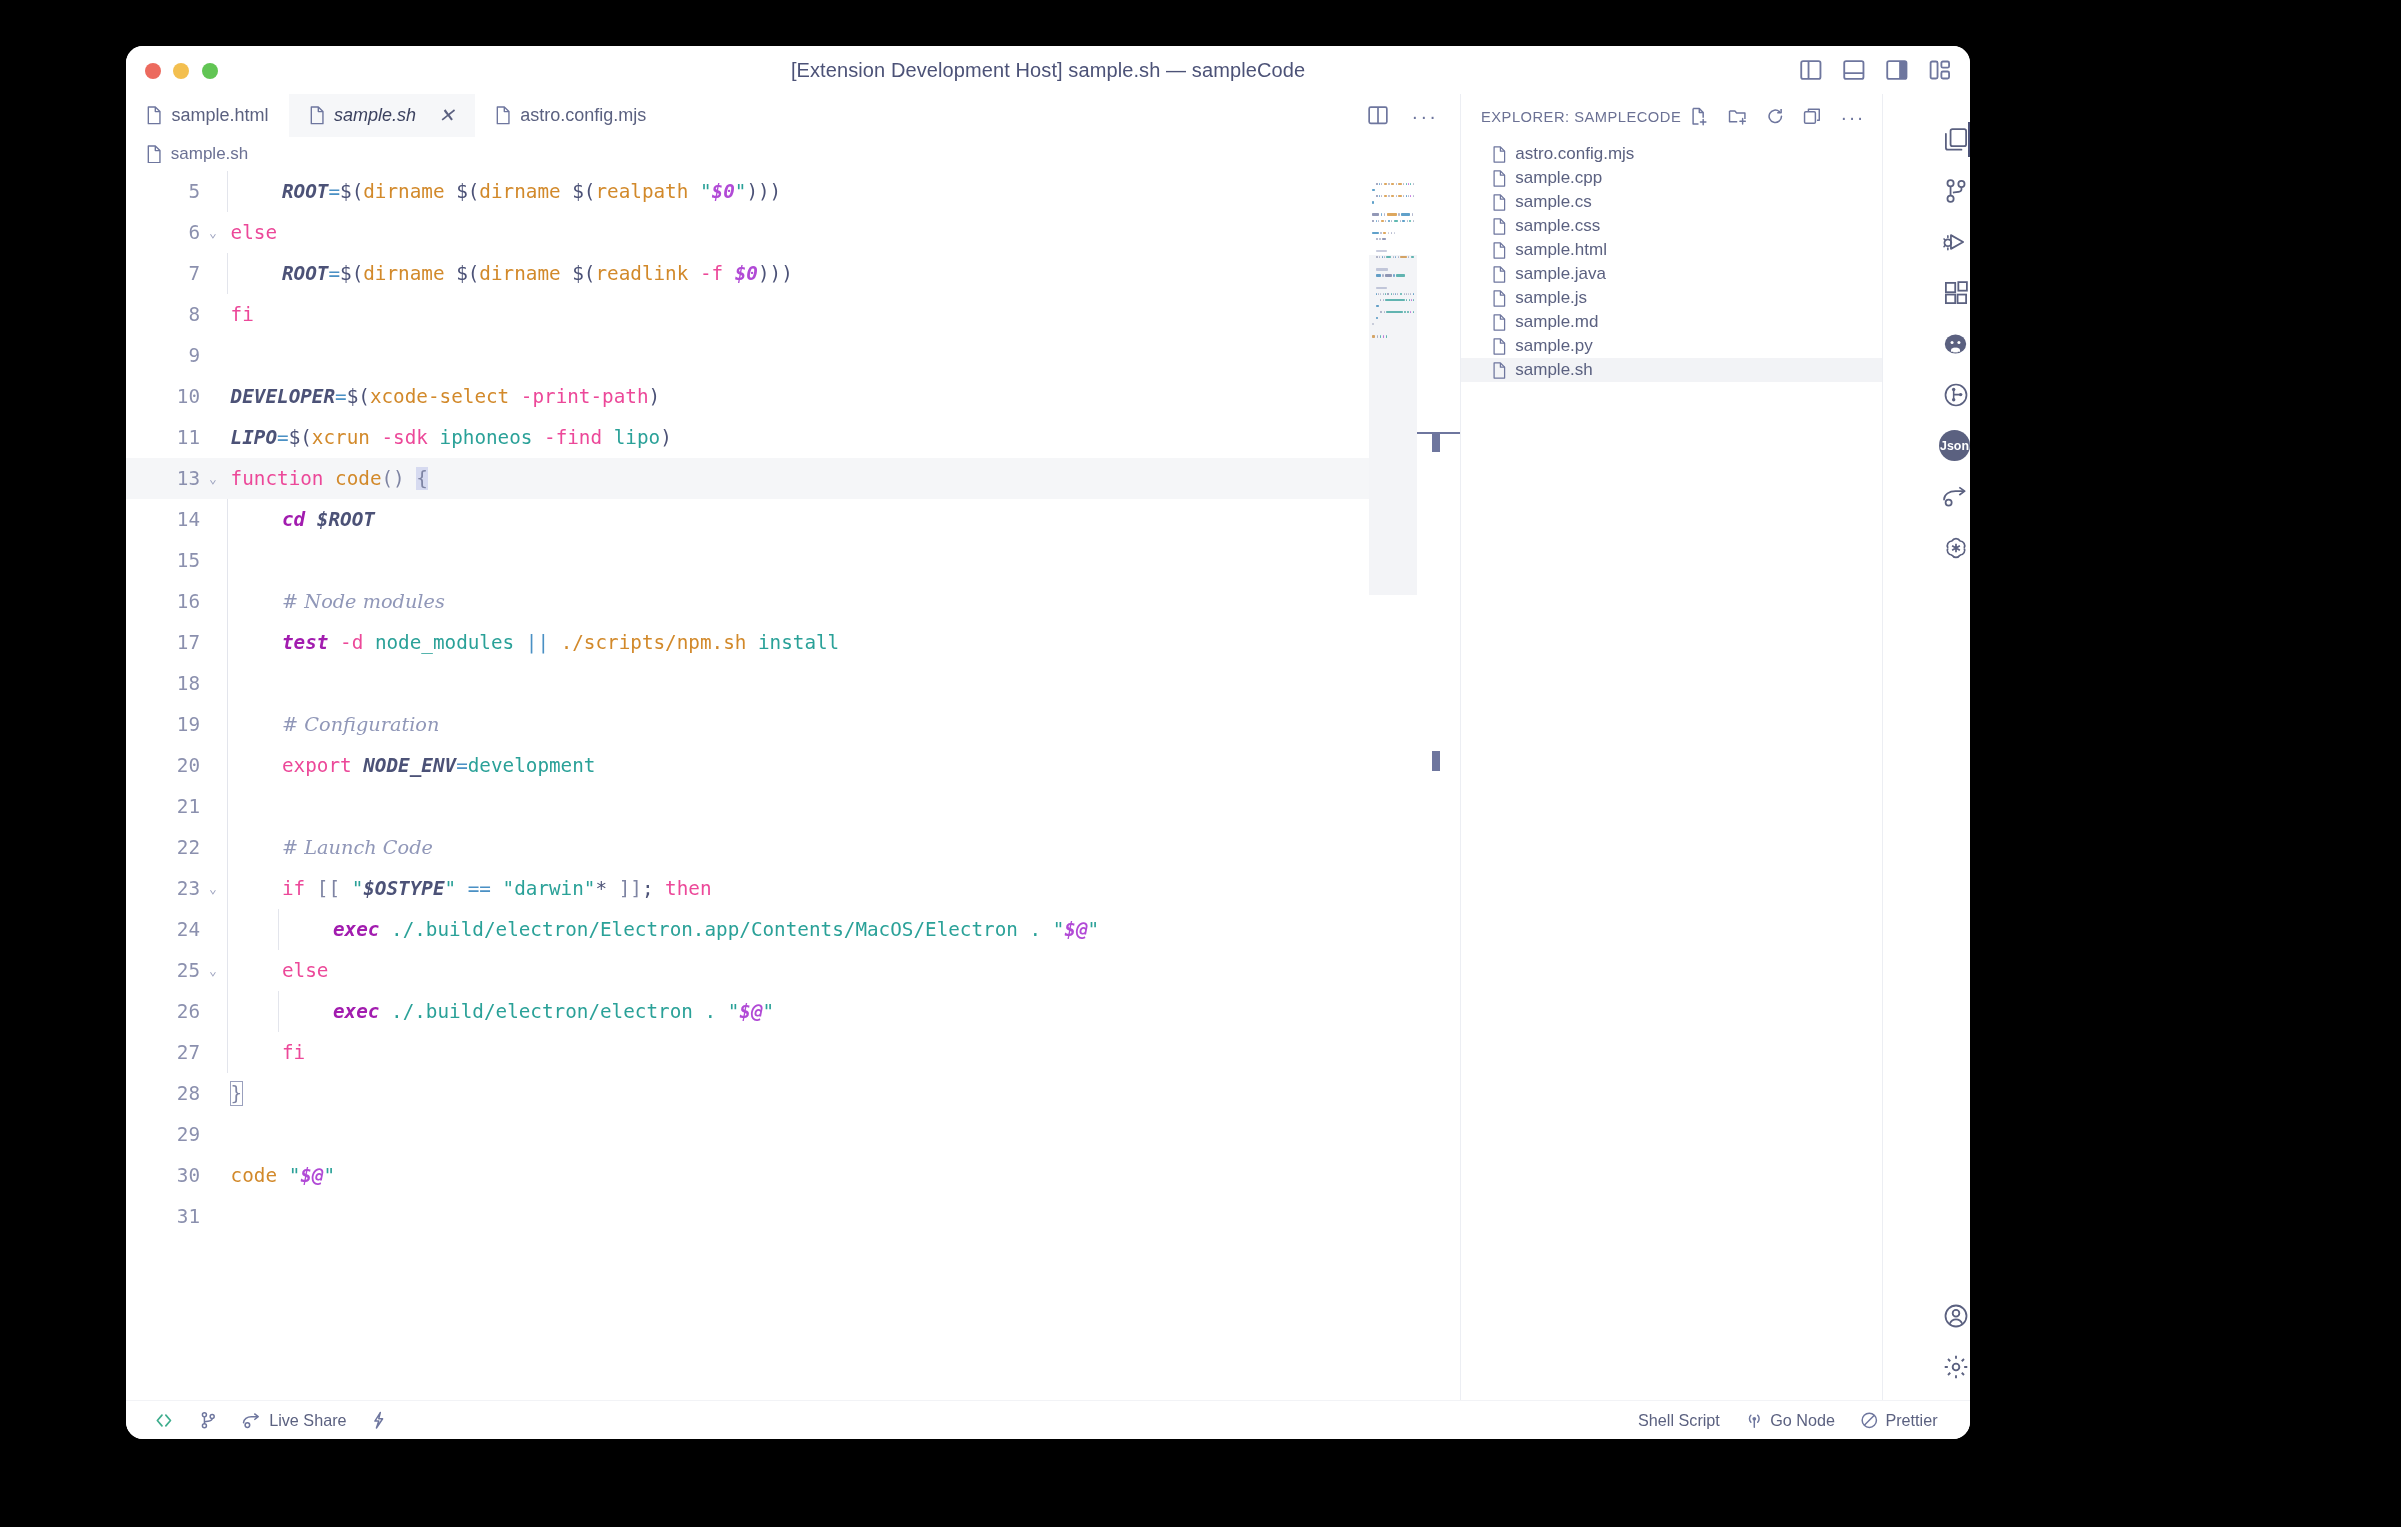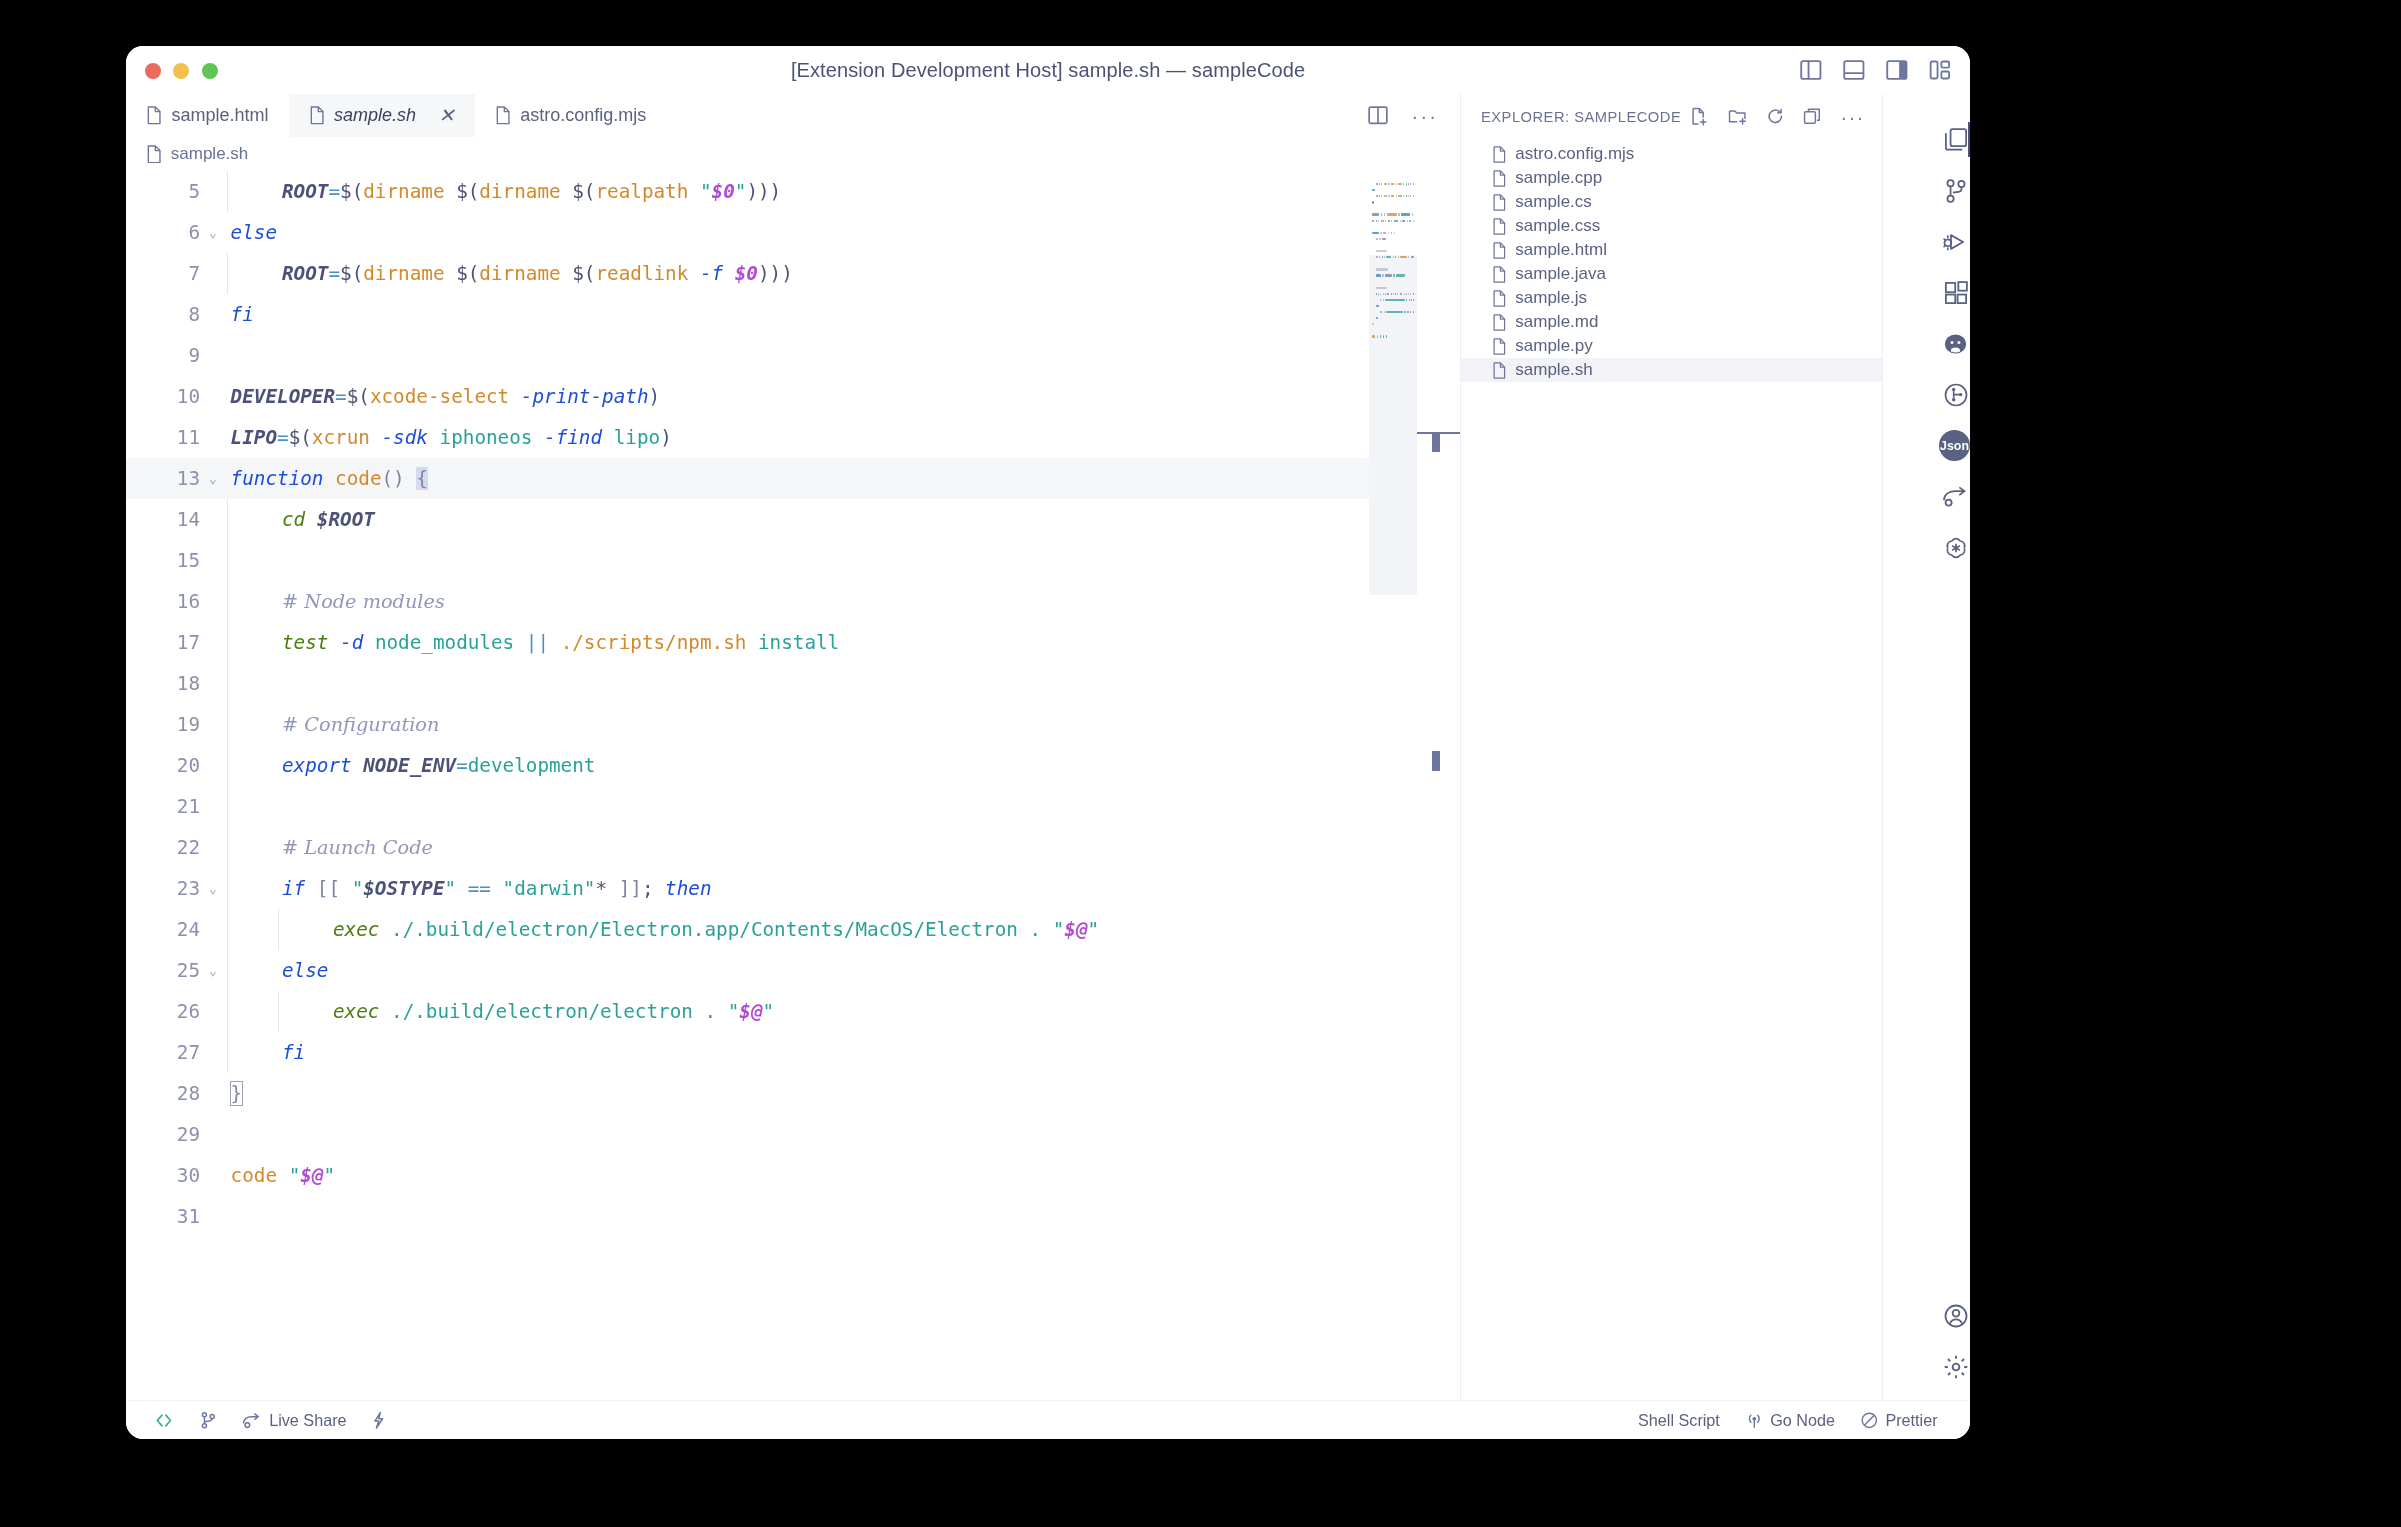--- a/index.html
+++ b/index.html
@@ -111,24 +111,24 @@
     width: 26px; flex: 0 0 26px; text-align: center;
     color: #9aa0bd; font-size: 13px; position: relative; z-index: 2;
     cursor: pointer;
   }
   .code { position: relative; z-index: 2; padding-left: 4.6px; }
   .guide {
     position: absolute; top: 0; bottom: 0; width: 0.8px; background: #e3e5ec; z-index: 1;
   }
 
   
-  .t-kw   { color: #1d4ed8; font-style: italic; }
+  .t-kw   { color: #ec4899; }
   .t-fn   { color: #d2892a; }
   .t-cmd  { color: #d2892a; }
-  .t-var  { color: #4d7c0f; font-style: italic; }
+  .t-var  { color: #a21caf; font-style: italic; font-weight: bold; }
   .t-varb { color: #4c5277; font-style: italic; font-weight: 600; }
   .t-dollar { color: #b14ad6; font-style: italic; font-weight: 600; }
   .t-plain{ color: #4c5277; }
   .t-punc { color: #7e84a3; }
   .t-op   { color: #4a90c4; }
   .t-green{ color: #2aa198; }
   .t-comment { color: #9097b8; font-style: italic; font-family: "DejaVu Serif", serif; }
   .sel { background: #d6daf0; }
   .bracketbox { outline: 0.8px solid #9aa0bd; outline-offset: 0; }
 

